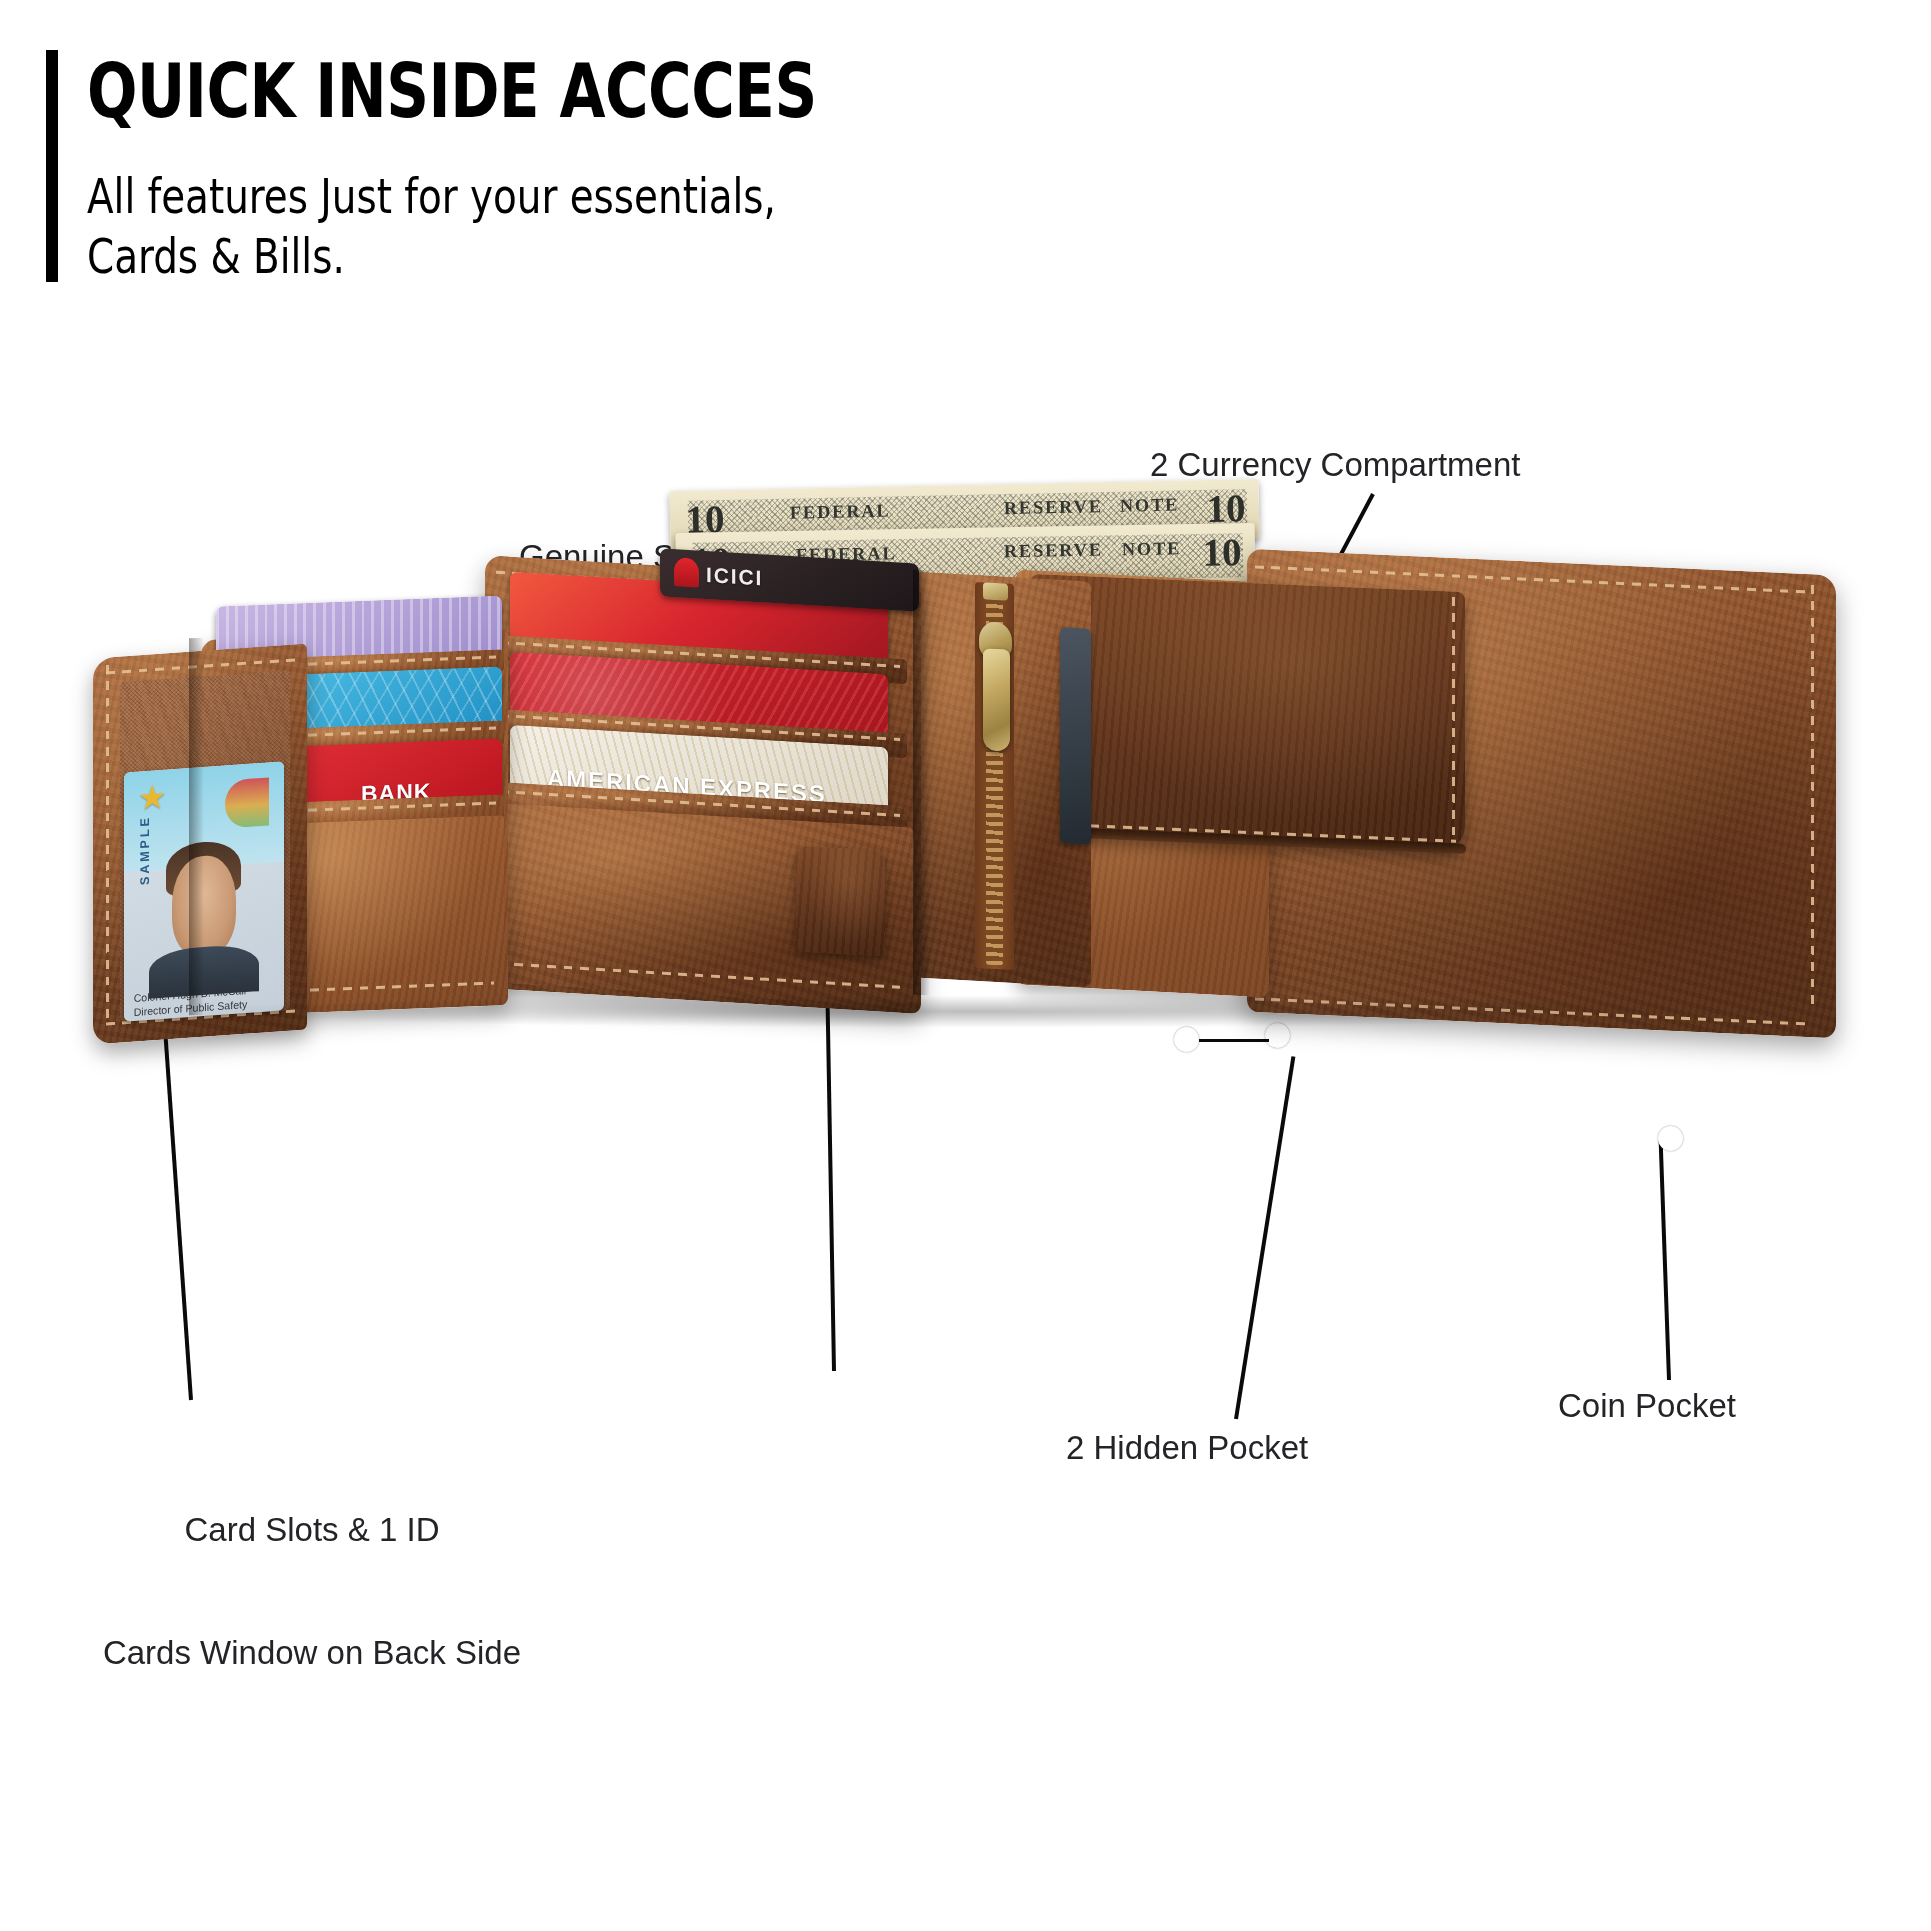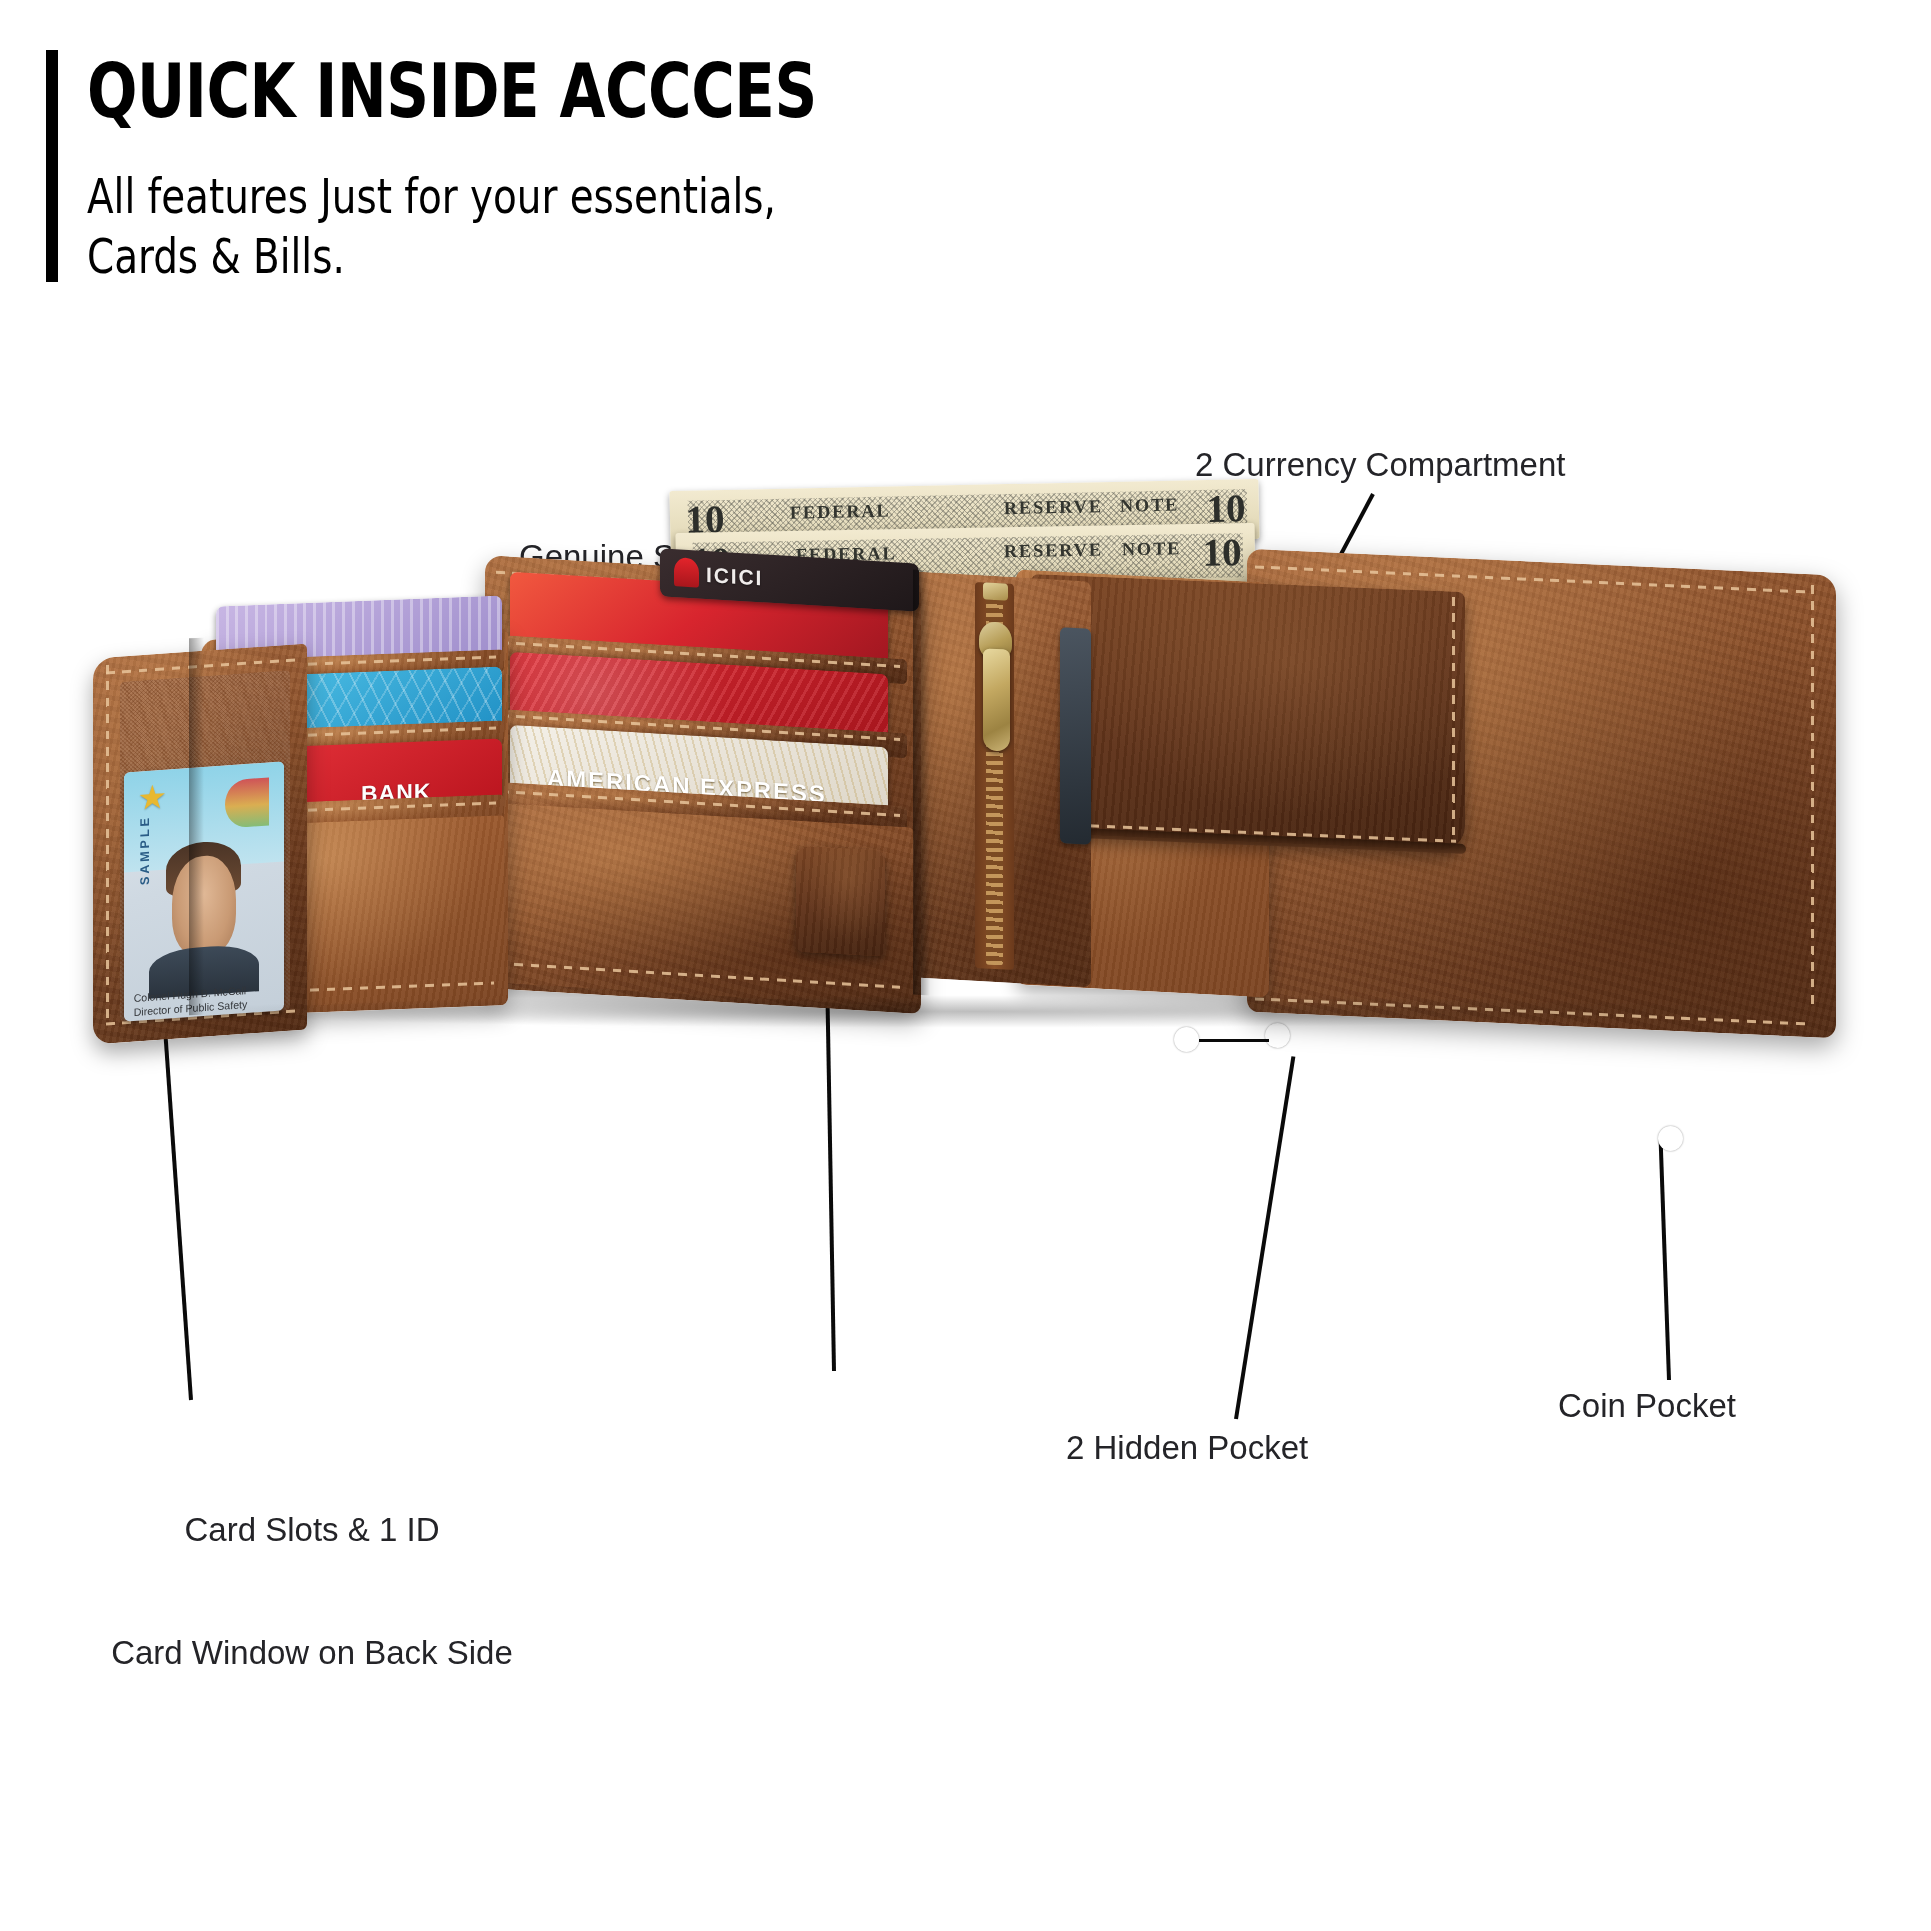--- a/index.html
+++ b/index.html
@@ -108,26 +108,26 @@
 
 <div id="header">
   <div id="header-bar"></div>
   <h1 id="title">QUICK INSIDE ACCCES</h1>
   <div id="subtitle">
     <div>All features Just for your essentials,</div>
     <div>Cards &amp; Bills.</div>
   </div>
 </div>
 
-<div class="callout-label" style="left:1195px;top:444px;">2 Currency Compartment</div>
+<div class="callout-label" style="left:1150px;top:444px;">2 Currency Compartment</div>
 <div class="callout-label" style="left:519px;top:536px;">Genuine Stitching</div>
 
 <div class="callout-label" style="left:37px;top:1427px;width:550px;text-align:center;">
   <div>Card Slots &amp; 1 ID</div>
-  <div>Card Window on Back Side</div>
+  <div>Cards Window on Back Side</div>
 </div>
 
 <div class="callout-label" style="left:637px;top:1375px;width:386px;text-align:center;">
 </div>
 
 <div class="callout-label" style="left:1066px;top:1427px;">2 Hidden Pocket</div>
 <div class="callout-label" style="left:1558px;top:1385px;">Coin Pocket</div>
 
 <div class="callout-line" style="left:1371px;top:494px;width:3.9px;height:145px;transform:rotate(28deg);transform-origin:top center;"></div>
 <div class="callout-dot" style="left:1393px;top:637px;"></div>

